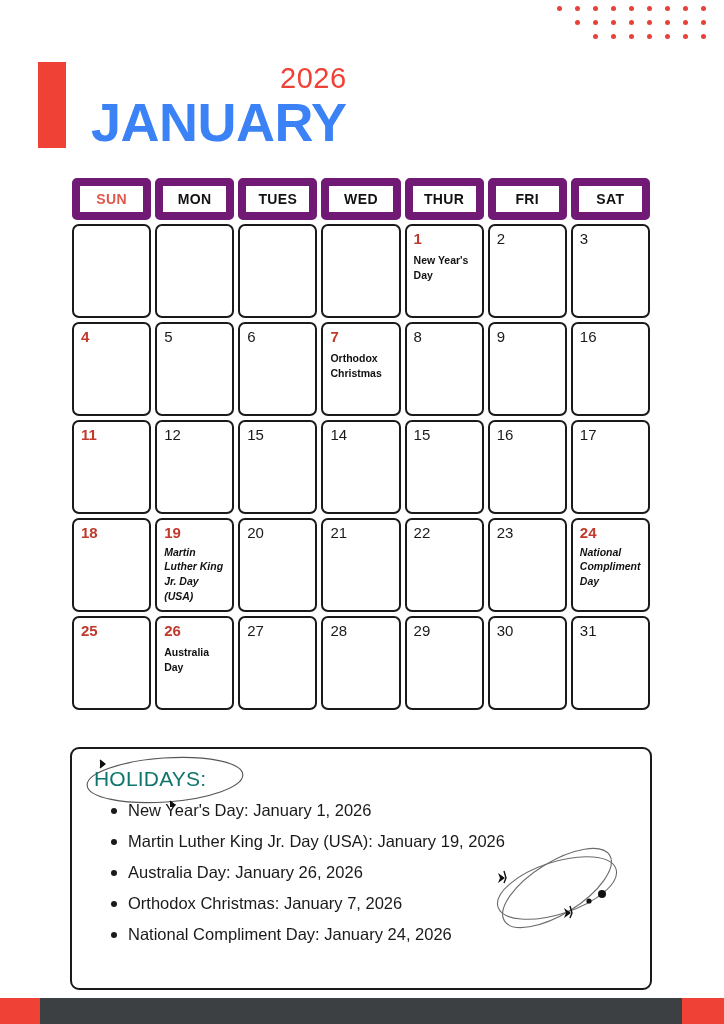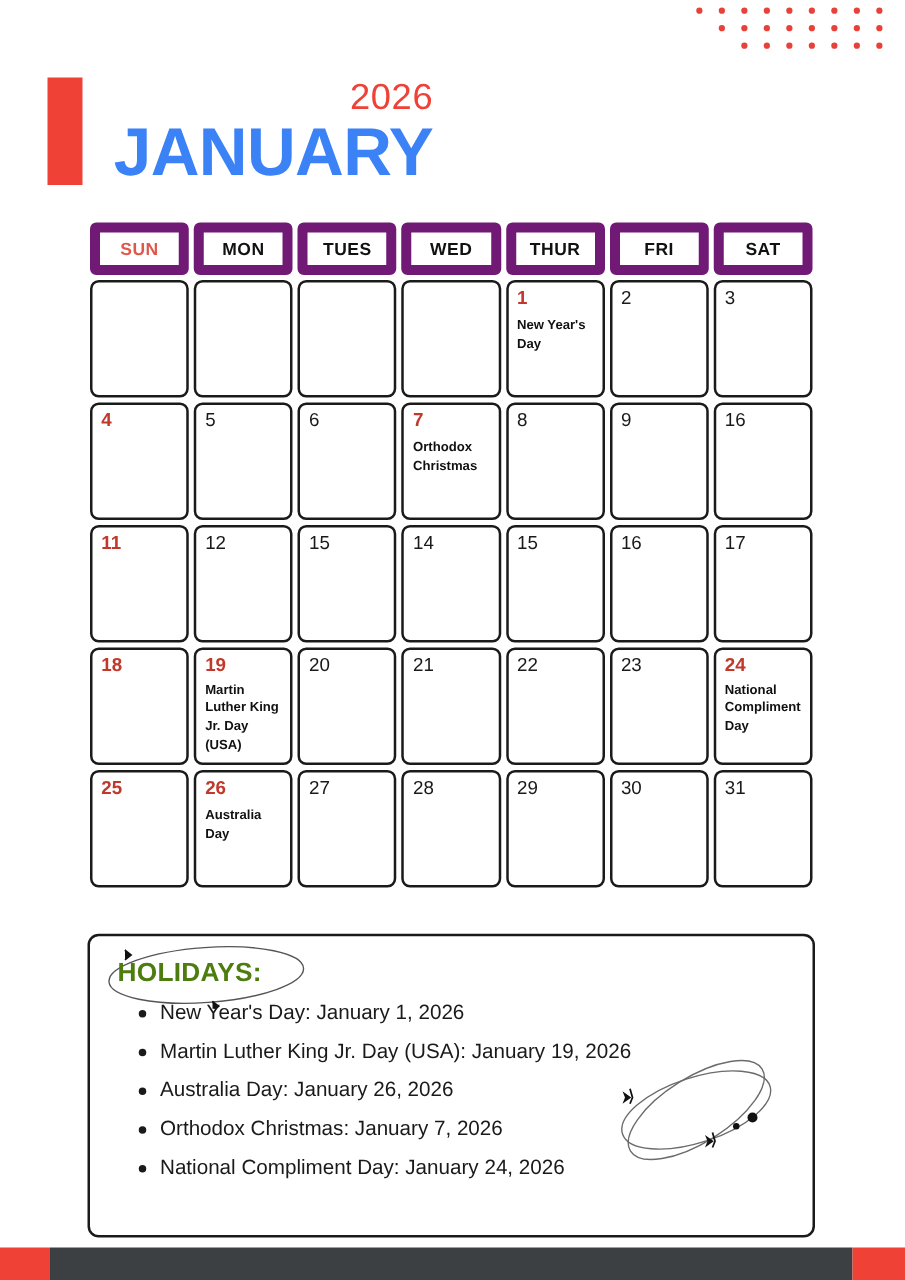--- a/index.html
+++ b/index.html
@@ -123,21 +123,21 @@
     font-weight: 700;
   }
   .evt {
     font-size: 10.5px;
     font-weight: 700;
     line-height: 1.52;
     color: #111;
     margin-top: 5px;
     word-break: break-word;
   }
-  .evt.tight { line-height: 1.42; margin-top: 3px; }
+  .evt.tight { line-height: 1.42; margin-top: 3px; font-style: italic; }
 
   
   .holidays {
     position: absolute;
     left: 70px;
     top: 747px;
     width: 582px;
     height: 243px;
     border: 2px solid #1a1a1a;
     border-radius: 9px;
@@ -145,25 +145,25 @@
     background: #fff;
     overflow: hidden;
   }
   .hol-title-wrap {
     position: relative;
     margin: 18px 0 0 22px;
     display: inline-block;
   }
   .hol-title {
     font-size: 21px;
-    font-weight: 700;
+    font-weight: 400;
     letter-spacing: 0.2px;
     position: relative;
     z-index: 2;
-    color: #4d7c0f;
+    color: #0f766e;
   }
   .hol-ellipse {
     position: absolute;
     left: -16px;
     top: -16px;
     width: 174px;
     height: 56px;
     z-index: 1;
     pointer-events: none;
   }

